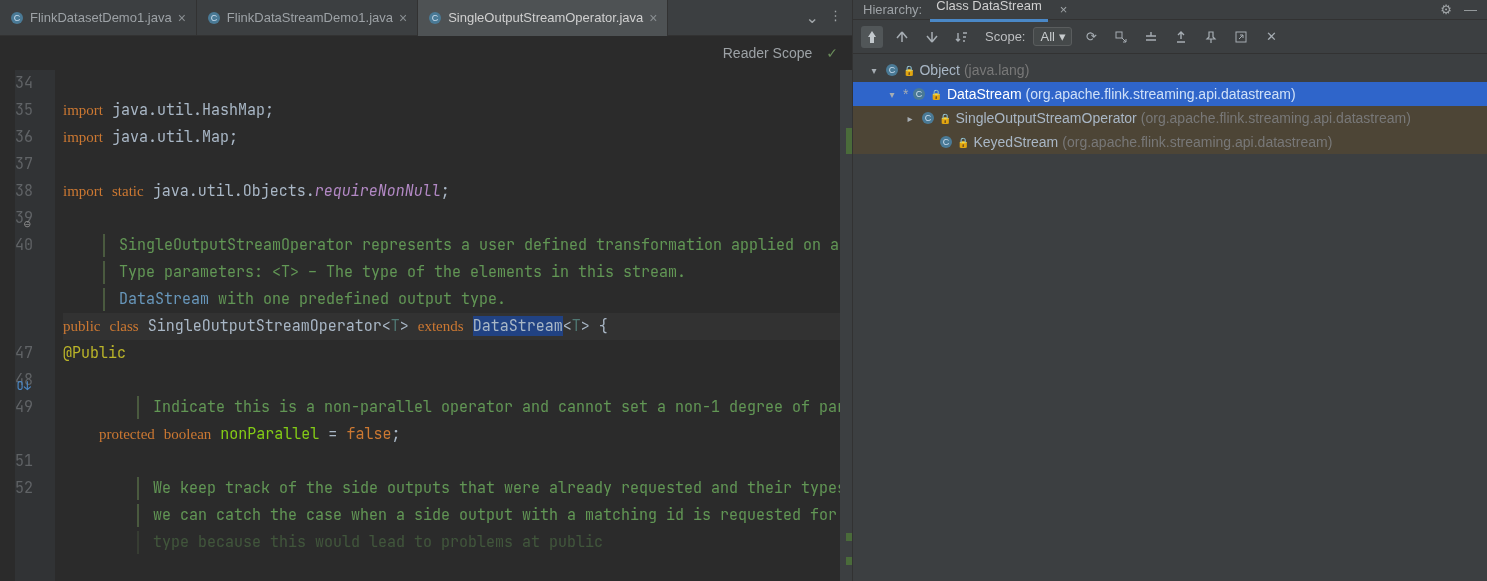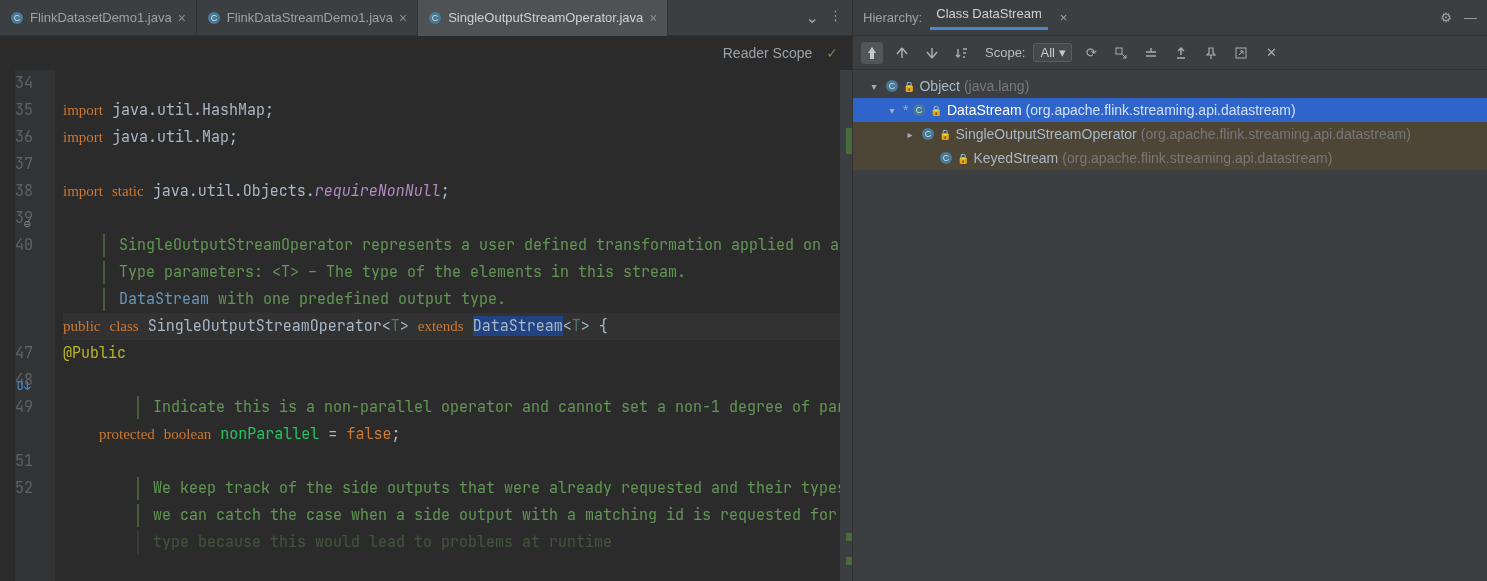--- a/index.html
+++ b/index.html
@@ -41,26 +41,26 @@
 .ann { color: #bbb529; }
 .gen { color: #507874; }
 .fn-it { color: #b389c5; font-style: italic; }
 .str-cls { color: #a9b7c6; }
 .lit { color: #cc7832; }
 .selected { background: #214283; color: #a9b7c6; }
 .doc { color: #629755; font-style: normal; }
 .doc-link { color: #6897bb; }
 .doc-block { position: relative; padding-left: 56px; }
 .doc-border { position: absolute; left: 40px; top: 2px; bottom: 2px; width: 2px; background: #4a5a3f; }
-.field { color: #22c55e; }
+.field { color: #84cc16; }
 .scroll-strip { position: absolute; right: 0; top: 0; width: 12px; height: 100%; background: #3c3f41; }
 .diff-mark { position: absolute; right: 0; width: 6px; background: #4a6b3a; }
 
 
-.h-header { display: flex; align-items: center; height: 36px; padding: 0 10px; gap: 10px; border-bottom: 1px solid #323232; }
+.h-header { display: flex; align-items: center; height: 20px; padding: 0 10px; gap: 10px; border-bottom: 1px solid #323232; }
 .h-title-label { color: #9da2a6; }
 .h-tab { color: #d0d0d0; padding: 0 4px 8px 4px; position: relative; }
 .h-tab-underline { position:absolute; left:-2px; right:-2px; bottom:-1px; height:3px; background:#4a88c7; }
 .h-close { color: #a0a5a8; margin-left: 4px; }
 .h-header-right { margin-left: auto; display: flex; gap: 12px; color: #a0a5a8; }
 
 
 .h-toolbar { display: flex; align-items: center; height: 34px; padding: 0 8px; gap: 8px; border-bottom: 1px solid #323232; }
 .h-toolbar .tb { width: 22px; height: 22px; display: flex; align-items: center; justify-content: center; color: #a6adb3; cursor: pointer; }
 .h-toolbar .tb.active { background: #515658; border-radius: 3px; }
@@ -160,21 +160,21 @@
       <div class="row doc-block"><span class="doc-border"></span><span class="doc">Type parameters: &lt;T&gt; – The type of the elements in this stream.</span></div>
       <div class="row doc-block"><span class="doc-border"></span><span class="doc-link">DataStream</span><span class="doc"> with one predefined output type.</span></div>
       <div class="row hl"><span class="kw">public</span> <span class="kw">class</span> <span class="str-cls">SingleOutputStreamOperator</span><span>&lt;</span><span class="gen">T</span><span>&gt;</span> <span class="kw">extends</span> <span class="selected">DataStream</span><span>&lt;</span><span class="gen">T</span><span>&gt;</span><span> {</span></div>
       <div class="row"><span class="ann">@Public</span></div>
       <div class="row"></div>
       <div class="row doc-block" style="padding-left:90px"><span class="doc-border" style="left:74px"></span><span class="doc">Indicate this is a non-parallel operator and cannot set a non-1 degree of parallelism. *</span></div>
       <div class="row" style="padding-left:36px"><span class="kw">protected</span> <span class="kw">boolean</span> <span class="field">nonParallel</span><span> = </span><span class="lit">false</span><span>;</span></div>
       <div class="row"></div>
       <div class="row doc-block" style="padding-left:90px"><span class="doc-border" style="left:74px"></span><span class="doc">We keep track of the side outputs that were already requested and their types. With this,</span></div>
       <div class="row doc-block" style="padding-left:90px"><span class="doc-border" style="left:74px"></span><span class="doc">we can catch the case when a side output with a matching id is requested for a different</span></div>
-      <div class="row doc-block" style="padding-left:90px;opacity:.4"><span class="doc-border" style="left:74px"></span><span class="doc">type because this would lead to problems at runtime</span></div>
+      <div class="row doc-block" style="padding-left:90px;opacity:.4"><span class="doc-border" style="left:74px"></span><span class="doc">type because this would lead to problems at public</span></div>
     </div>
     <div class="scroll-strip">
       <div class="diff-mark" style="top:58px;height:26px"></div>
       <div class="diff-mark" style="top:463px;height:8px"></div>
       <div class="diff-mark" style="top:487px;height:8px"></div>
     </div>
   </div>
 </div>
 
 <div class="hierarchy-pane">

